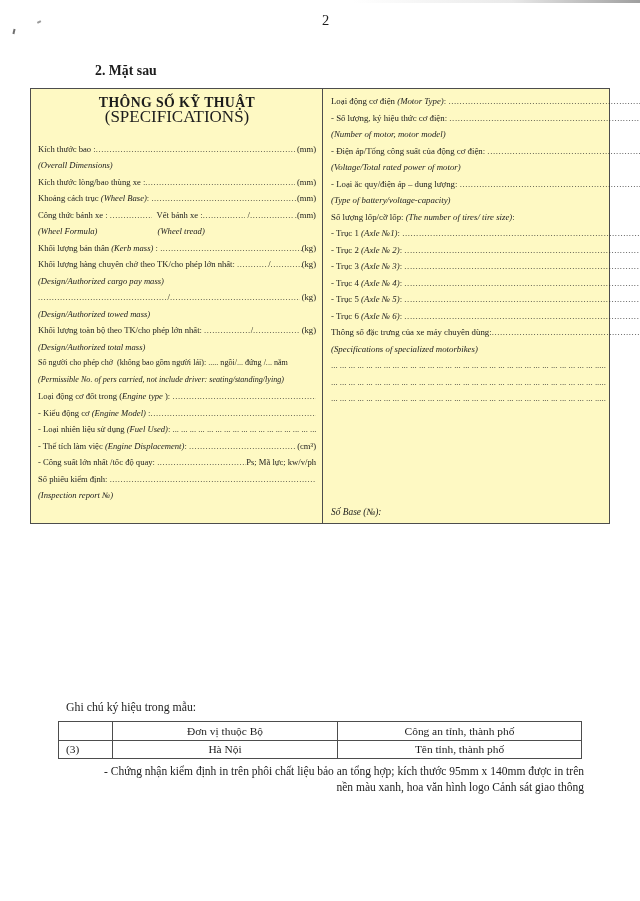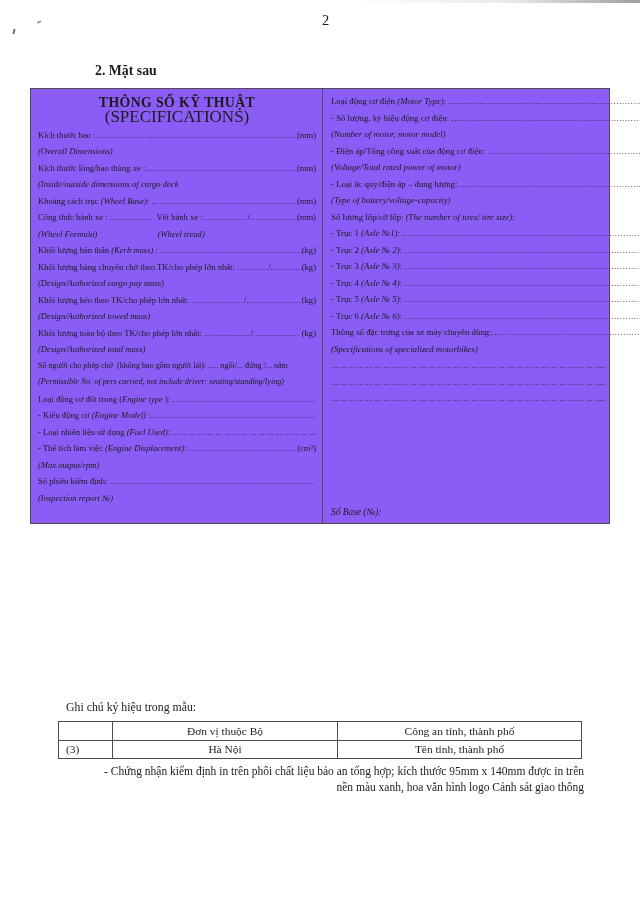--- a/index.html
+++ b/index.html
@@ -10,30 +10,30 @@
   }
   .scan-edge{position:absolute;top:0;left:0;width:640px;height:3px;
     background:linear-gradient(to right,#ffffff 55%,#e9e9e9 80%,#9f9f9f 100%);}
   .mark-a{position:absolute;left:13px;top:29px;width:2px;height:5px;background:#6f6f6f;transform:rotate(14deg);}
   .mark-b{position:absolute;left:37px;top:21px;width:4px;height:1.6px;background:#9a9a9a;transform:rotate(-28deg);}
   .page-number{position:absolute;top:12px;left:322px;font-size:14.5px;}
   .section-heading{position:absolute;top:55px;left:95px;font-size:13.8px;font-weight:700;margin-top:8px;}
 
   .main-table{
     position:absolute;left:30px;top:88px;width:580px;height:436px;
-    border:1.6px solid #4d4d4d;display:flex;box-sizing:border-box;background:#8b5cf6;
+    border:1.6px solid #4d4d4d;display:flex;box-sizing:border-box;background:#fef9c3;
   }
   .col-left{width:292px;box-sizing:border-box;border-right:1.3px solid #4d4d4d;
     padding:4px 6px 2px 7px;}
   .col-right{flex:1;box-sizing:border-box;padding:4px 6px 2px 8px;position:relative;}
 
   .spec-title{text-align:center;font-size:13.8px;font-weight:700;letter-spacing:.4px;line-height:15px;margin-top:2px;}
   .spec-sub{text-align:center;font-size:17px;line-height:13.5px;}
 
-  .lines{margin-top:3px;}
+  .lines{margin-top:17px;}
   .ln{display:flex;align-items:baseline;white-space:pre;overflow:hidden;}
   .col-left .ln{font-size:8.6px;line-height:16.52px;height:16.52px;}
   .col-right .lines{margin-top:0;}
   .col-right .ln{font-size:8.8px;line-height:16.5px;height:16.5px;}
   .ln > span{flex:0 0 auto;}
   .ln > .leader{flex:1 1 0;min-width:6px;overflow:hidden;}
   .leader::before{content:"........................................................................................................................................................................";letter-spacing:.6px;}
   .ln .it{font-style:italic;}
   .ln.en{font-style:italic;}
   .ln.fit{font-size:8.1px;}
@@ -62,46 +62,45 @@
 <div class="section-heading">2. Mặt sau</div>
 
 <div class="main-table">
   <div class="col-left">
     <div class="spec-title">THÔNG SỐ KỸ THUẬT</div>
     <div class="spec-sub">(SPECIFICATIONS)</div>
     <div class="lines">
         <div class="ln"><span>Kích thước bao :</span><span class="leader"></span><span> (mm)</span></div>
         <div class="ln en"><span>(Overall Dimensions)</span></div>
         <div class="ln"><span>Kích thước lòng/bao thùng xe :</span><span class="leader"></span><span> (mm)</span></div>
-        <div class="ln en"><span>(Inside/outside dimensions of cargo deck</span></div>
         <div class="ln"><span>Khoảng cách trục </span><span class="it">(Wheel Base)</span><span>: </span><span class="leader"></span><span>(mm)</span></div>
         <div class="ln"><span>Công thức bánh xe : </span><span class="leader"></span><span>  Vết bánh xe :</span><span class="leader"></span><span> /</span><span class="leader"></span><span> .(mm)</span></div>
         <div class="ln en"><span>(Wheel Formula)                            (Wheel tread)</span></div>
         <div class="ln"><span>Khối lượng bản thân </span><span class="it">(Kerb mass)</span><span> : </span><span class="leader"></span><span>(kg)</span></div>
         <div class="ln"><span>Khối lượng hàng chuyên chở theo TK/cho phép lớn nhất: </span><span class="leader"></span><span>/</span><span class="leader"></span><span>(kg)</span></div>
         <div class="ln en"><span>(Design/Authorized cargo pay mass)</span></div>
-        <div class="ln"><span>Khối lượng kéo theo TK/cho phép lớn nhất: </span><span class="leader"></span><span>/</span><span class="leader"></span><span> (kg)</span></div>
+        <div class="ln"><span class="leader"></span><span>/</span><span class="leader"></span><span> (kg)</span></div>
         <div class="ln en"><span>(Design/Authorized towed mass)</span></div>
         <div class="ln"><span>Khối lượng toàn bộ theo TK/cho phép lớn nhất: </span><span class="leader"></span><span>/</span><span class="leader"></span><span> (kg)</span></div>
         <div class="ln en"><span>(Design/Authorized total mass)</span></div>
         <div class="ln fit"><span>Số người cho phép chở  (không bao gồm người lái): ..... ngồi/... đứng /... nằm</span></div>
         <div class="ln en fit"><span>(Permissible No. of pers carried, not include driver: seating/standing/lying)</span></div>
         <div class="ln"><span>Loại động cơ đốt trong (</span><span class="it">Engine type</span><span> ): </span><span class="leader"></span></div>
         <div class="ln"><span>- Kiểu động cơ </span><span class="it">(Engine Model)</span><span> :</span><span class="leader"></span></div>
         <div class="ln"><span>- Loại nhiên liệu sử dụng </span><span class="it">(Fuel Used)</span><span>: ... ... ... ... ... ... ... ... ... ... ... ... ... ... ... ... ... ...</span></div>
         <div class="ln"><span>- Thể tích làm việc </span><span class="it">(Engine Displacement)</span><span>: </span><span class="leader"></span><span> (cm³)</span></div>
-        <div class="ln en"><span>(Max.output/rpm)</span></div>
+        <div class="ln"><span>- Công suất lớn nhất /tốc độ quay: </span><span class="leader"></span><span>Ps; Mã lực; kw/v/ph</span></div>
         <div class="ln"><span>Số phiếu kiểm định: </span><span class="leader"></span></div>
         <div class="ln en"><span>(Inspection report №)</span></div>
       </div>
   </div>
   <div class="col-right">
     <div class="lines">
         <div class="ln"><span>Loại động cơ điện </span><span class="it">(Motor Type)</span><span>: </span><span class="leader"></span></div>
-        <div class="ln"><span>- Số lượng, ký hiệu động cơ điện: </span><span class="leader"></span></div>
+        <div class="ln"><span>- Số lượng, ký hiệu thức cơ điện: </span><span class="leader"></span></div>
         <div class="ln en"><span>(Number of motor, motor model)</span></div>
         <div class="ln"><span>- Điện áp/Tổng công suất của động cơ điện: </span><span class="leader"></span></div>
         <div class="ln en"><span>(Voltage/Total rated power of motor)</span></div>
         <div class="ln"><span>- Loại ắc quy/điện áp – dung lượng: </span><span class="leader"></span></div>
         <div class="ln en"><span>(Type of battery/voltage-capacity)</span></div>
         <div class="ln"><span>Số lượng lốp/cỡ lốp: </span><span class="it">(The number of tires/ tire size)</span><span>:</span></div>
         <div class="ln"><span>- Trục 1 </span><span class="it">(Axle №1)</span><span>: </span><span class="leader"></span></div>
         <div class="ln"><span>- Trục 2 </span><span class="it">(Axle № 2)</span><span>: </span><span class="leader"></span></div>
         <div class="ln"><span>- Trục 3 </span><span class="it">(Axle № 3)</span><span>: </span><span class="leader"></span></div>
         <div class="ln"><span>- Trục 4 </span><span class="it">(Axle № 4)</span><span>: </span><span class="leader"></span></div>

